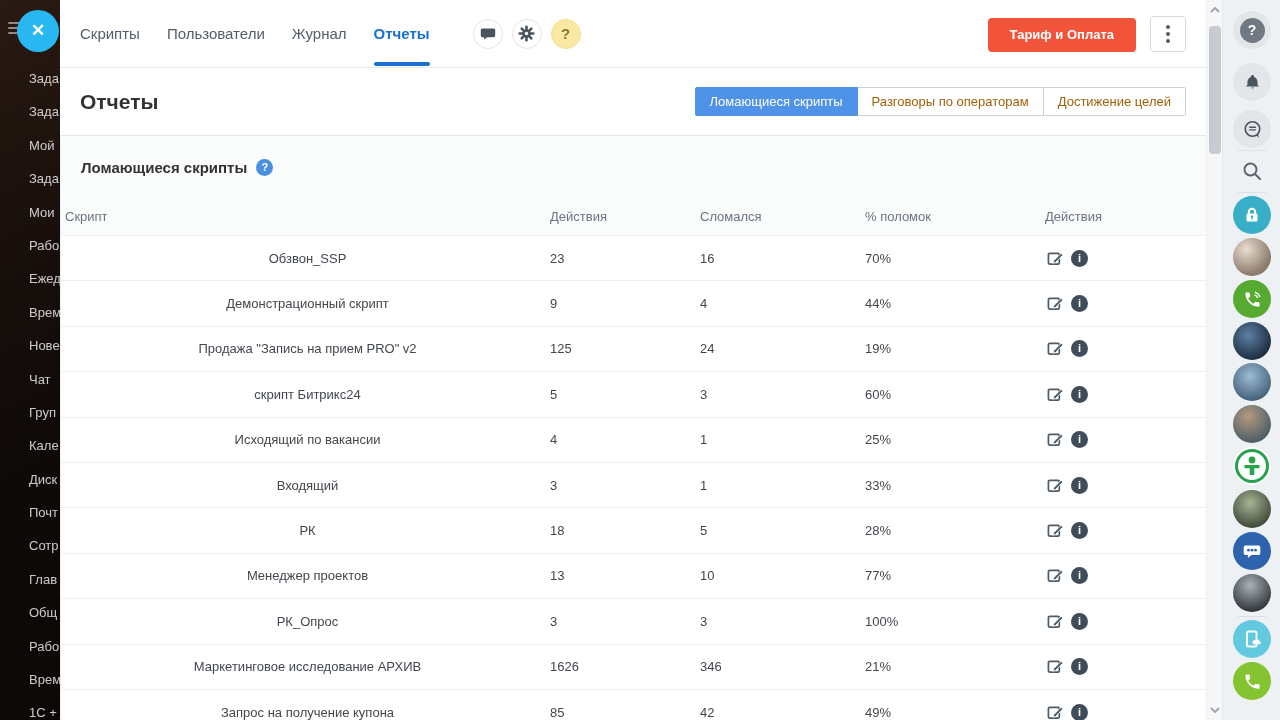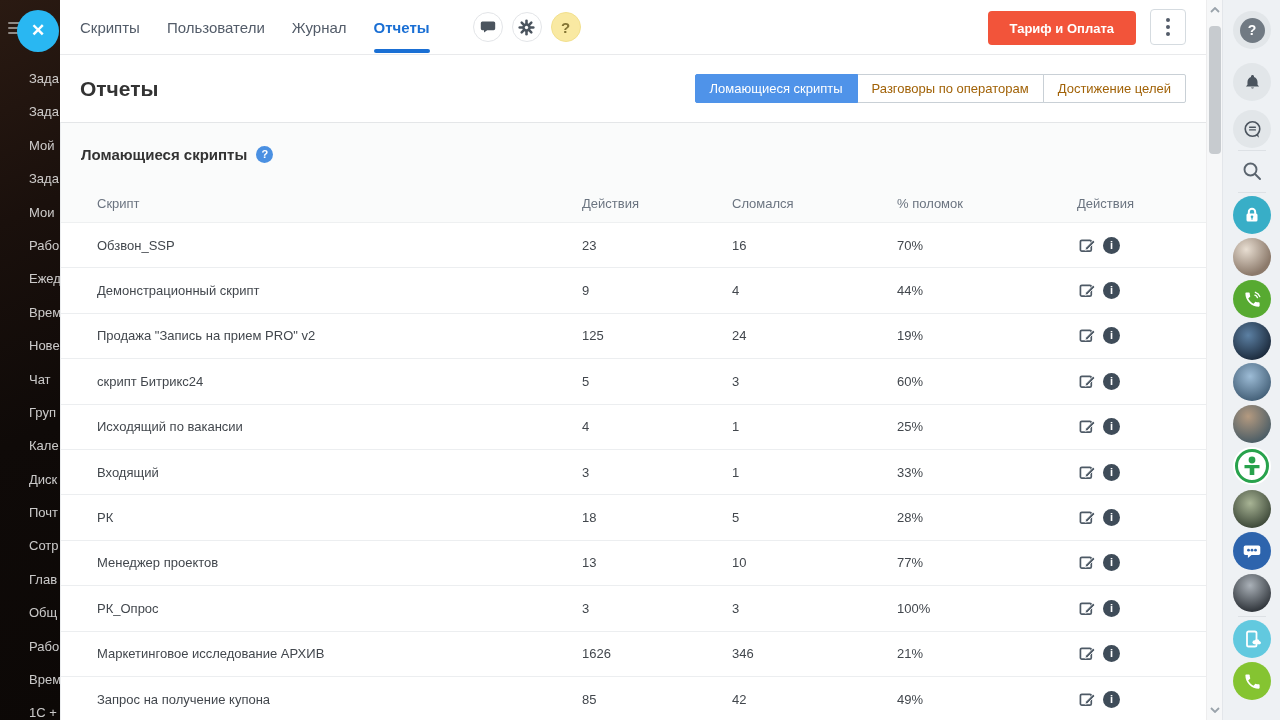--- a/index.html
+++ b/index.html
@@ -14,21 +14,21 @@
   .close-btn { position:absolute; left:17px; top:10px; width:42px; height:42px; border-radius:50%;
     background:#29b7f2; color:#fff; font-size:17px; font-weight:bold; line-height:42px; text-align:center; cursor:pointer; z-index:3; }
   .side-menu { position:absolute; left:0; top:62px; width:60px; list-style:none; }
   .side-menu li { height:33.4px; line-height:33.4px; padding-left:29px; color:rgba(255,255,255,.78);
     font-size:13px; white-space:nowrap; overflow:hidden; cursor:pointer; }
 
   
   .app { position:absolute; left:60px; top:0; width:1146px; height:720px; background:#fff; }
 
   
-  .topbar { height:55px; display:flex; align-items:center; padding:0 20px; border-bottom:1px solid #e9eaec; position:relative; }
+  .topbar { height:68px; display:flex; align-items:center; padding:0 20px; border-bottom:1px solid #e9eaec; position:relative; }
   .nav-tabs { display:flex; height:100%; }
   .nav-tab { display:flex; align-items:center; padding:0 0; margin-right:27px; font-size:15px; color:#535c69;
     cursor:pointer; position:relative; height:100%; }
   .nav-tab.active { color:#1a6fd4; font-weight:bold; }
   .nav-tab.active::after { content:""; position:absolute; left:0; right:0; bottom:1px; height:4px; background:#1a6fd4; border-radius:2px; }
   .circle-btn { width:30px; height:30px; border-radius:50%; background:#fff; border:1px solid #e3e5e8;
     display:flex; align-items:center; justify-content:center; margin-right:9px; cursor:pointer; }
   .circle-btn.yellow { background:#f9e9a2; border-color:#f2e08e; color:#837434; font-weight:bold; font-size:15px; }
   .topbar-right { margin-left:auto; display:flex; align-items:flex-end; }
   .billing-btn { background:#f2543a; color:#fff; border:none; border-radius:4px; font-weight:bold;
@@ -47,24 +47,24 @@
   .view-tab:last-child { border-radius:0 2px 2px 0; }
   .view-tab.active { background:#4f93e9; border-color:#4f93e9; color:#fff; position:relative; z-index:1; }
 
   
   .panel { border-top:1px solid #e4e6e8; border-left:1px solid #eceef0; background:#fafbfb; height:598px; }
   .section-head { height:62px; display:flex; align-items:center; padding:0 20px; }
   .section-title { font-size:15px; font-weight:bold; color:#333; }
   .help-dot { width:17px; height:17px; border-radius:50%; background:#4a90e2; color:#fff; font-size:11px; font-weight:bold;
     line-height:17px; text-align:center; margin-left:9px; cursor:pointer; }
 
-  .tgrid { display:grid; grid-template-columns:485px 150px 165px 180px 1fr; align-items:center; padding:0 36px; }
+  .tgrid { display:grid; grid-template-columns:485px 150px 165px 180px 1fr; align-items:center; padding:0 4px; }
   .thead { height:38px; color:#6b7480; font-size:13px; border-bottom:1px solid #eef0f1; }
   .trow { height:45.4px; background:#fff; border-bottom:1px solid #eceef0; font-size:13px; color:#42474d; }
-  .trow .name { white-space:nowrap; overflow:hidden; }
+  .trow .name { white-space:nowrap; overflow:hidden;text-align:center; }
   .actions { display:flex; align-items:center; }
   .icon-btn { display:flex; align-items:center; justify-content:center; width:20px; height:20px; cursor:pointer; margin-right:6px; }
   .info-dot { width:17px; height:17px; border-radius:50%; background:#3f4c59; color:#fff; font-size:11px; font-weight:bold;
     line-height:17px; text-align:center; cursor:pointer; }
 
   
   .vscroll { position:absolute; left:1206px; top:0; width:16px; height:720px; background:#f6f7f8; border-left:1px solid #ededee; }
   .vs-arrow { position:absolute; left:0; width:16px; height:16px; display:flex; align-items:center; justify-content:center; cursor:pointer; }
   .vs-up { top:2px; } .vs-down { bottom:2px; }
   .vs-thumb { position:absolute; left:2px; top:26px; width:12px; height:128px; background:#c7cbcf; border-radius:4px; cursor:pointer; }

